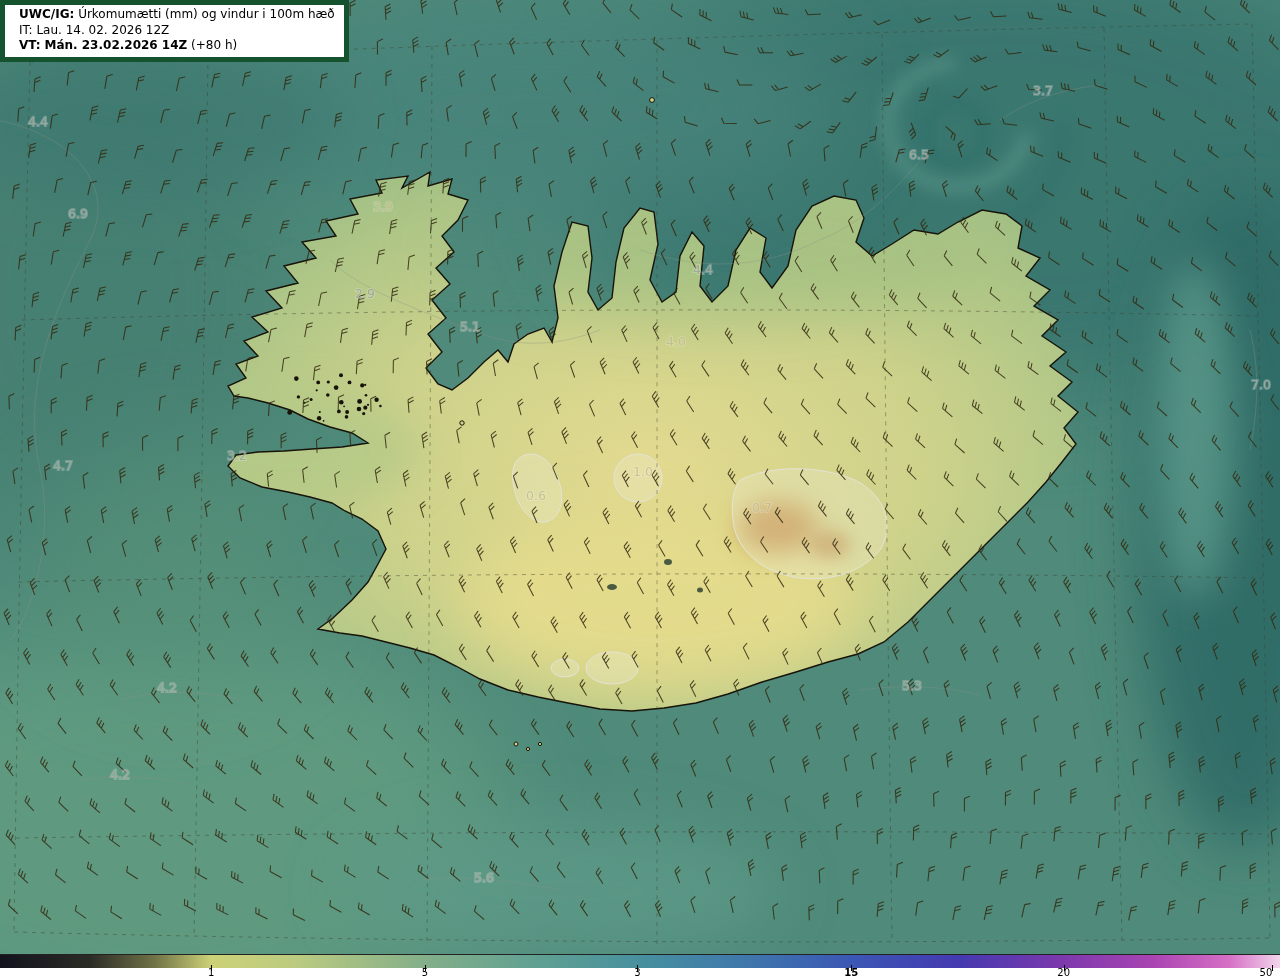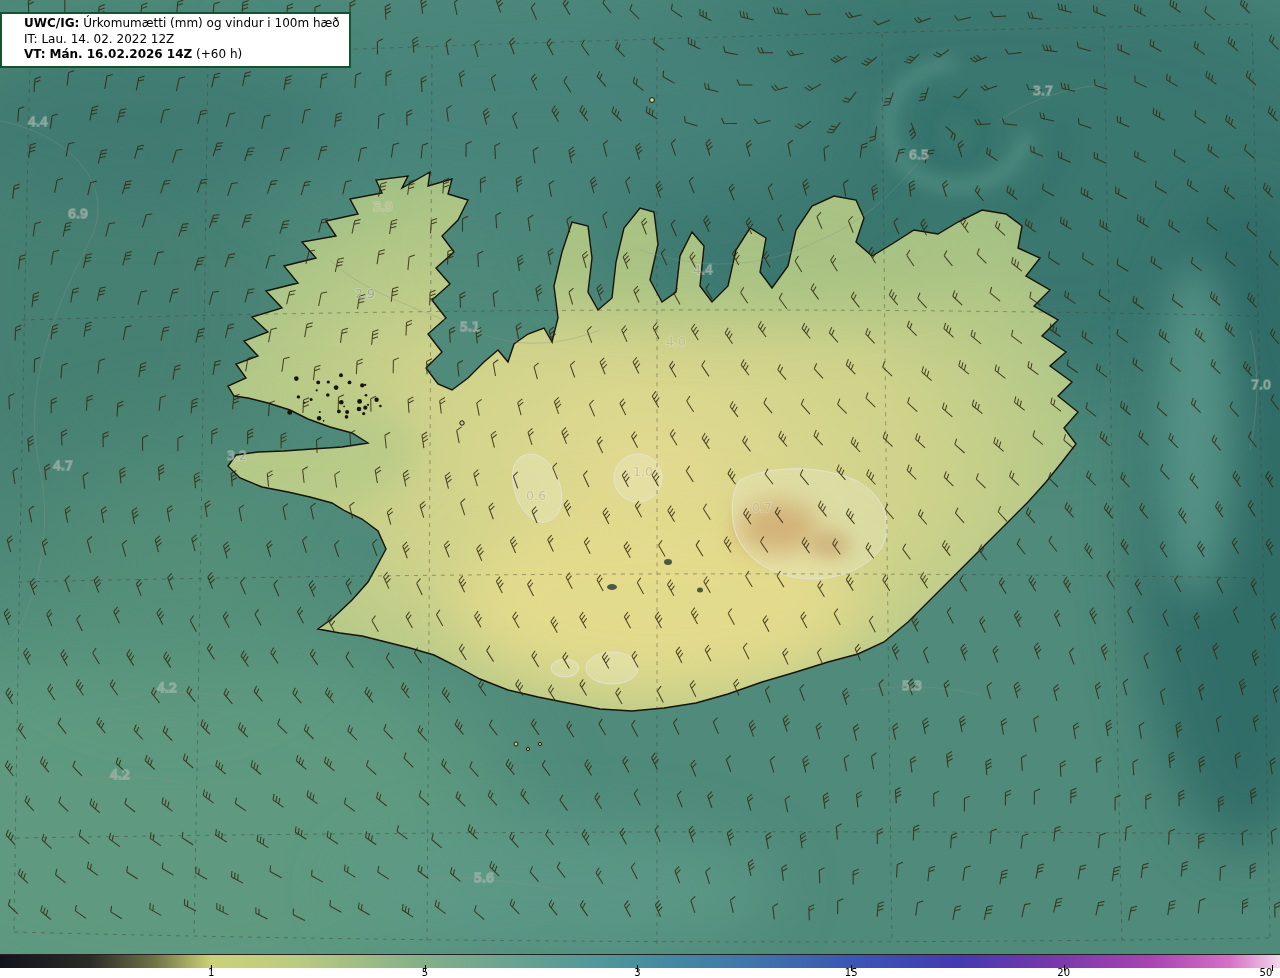--- a/index.html
+++ b/index.html
@@ -1,21 +1,21 @@
 <!DOCTYPE html>
 <html><head>
 <meta charset="utf-8">
 <style>
   html,body{margin:0;padding:0;}
   body{width:1280px;height:978px;overflow:hidden;background:#4f8a7a;
        font-family:"DejaVu Sans","Liberation Sans",sans-serif;}
   .stage{position:relative;width:1280px;height:978px;}
   #map{position:absolute;top:0;left:0;display:block;}
-  .titlebox{position:absolute;top:12px;left:0;background:#ffffff;border:2px solid #14532d;
-            padding:2px 9px 3px 22px;font-size:12px;line-height:1.3;color:#000;white-space:nowrap;}
+  .titlebox{position:absolute;top:0;left:0;background:#ffffff;border:5px solid #14532d;
+            padding:2px 9px 3px 14px;font-size:12px;line-height:1.3;color:#000;white-space:nowrap;}
   .titlebox .b{font-weight:bold;}
   .colorbar{position:absolute;left:0;bottom:0;width:1280px;height:24px;background:#ffffff;}
   .cb-grad{position:relative;width:100%;height:13px;border-top:1px solid #222;}
   .cb-tick{position:absolute;bottom:-3px;width:1px;height:6px;background:#000;}
   .cb-labels{position:relative;width:100%;height:11px;}
   .cb-label{position:absolute;top:-1px;transform:translateX(-50%);font-size:10px;color:#000;}
   .cb-label.edge{transform:translateX(-100%);}
   .clabel{font-size:12.5px;fill:#9fa89d;paint-order:stroke;stroke:rgba(255,255,255,0.22);
           stroke-width:2px;text-anchor:middle;}
   .clabel.faint{fill:#c2bd92;opacity:0.85;}
@@ -2981,41 +2981,41 @@
       </g>
   </svg>
 
   <div class="titlebox">
     <div>
       <span class="b">UWC/IG:</span>
       <span>Úrkomumætti (mm) og vindur i 100m hæð</span>
     </div>
     <div>
       <span>IT:</span>
-      <span>Lau. 14. 02. 2022 12Z</span>
+      <span>Lau. 14. 02. 2026 12Z</span>
     </div>
     <div>
       <span class="b">VT:</span>
-      <span class="b">Mán. 16.02.2026 14Z</span>
-      <span>(+60 h)</span>
+      <span class="b">Mán. 23.02.2026 14Z</span>
+      <span>(+80 h)</span>
     </div>
   </div>
 
   <div class="colorbar">
     <div class="cb-grad" style="background: linear-gradient(to right, rgb(19, 19, 30) 0%, rgb(43, 43, 38) 7%, rgb(111, 113, 70) 12%, rgb(204, 209, 119) 16.5%, rgb(188, 203, 128) 23%, rgb(132, 175, 137) 33%, rgb(96, 160, 146) 42%, rgb(71, 144, 158) 50%, rgb(63, 120, 171) 58%, rgb(59, 87, 180) 66.5%, rgb(69, 57, 176) 75%, rgb(124, 57, 172) 83%, rgb(169, 68, 178) 90%, rgb(214, 111, 197) 96%, rgb(241, 213, 236) 100%);">
         <div class="cb-tick" style="left: 16.5%;"></div>
         <div class="cb-tick" style="left: 33.2%;"></div>
         <div class="cb-tick" style="left: 49.8%;"></div>
         <div class="cb-tick" style="left: 66.5%;"></div>
         <div class="cb-tick" style="left: 83.1%;"></div>
         <div class="cb-tick" style="left: 99.4%;"></div>
       </div>
     <div class="cb-labels">
         <span class="cb-label" style="left: 16.5%;">1</span>
         <span class="cb-label" style="left: 33.2%;">5</span>
         <span class="cb-label" style="left: 49.8%;">3</span>
-        <span class="cb-label" style="left: 66.5%;">15</span>
+        <span class="cb-label" style="left: 66.5%; font-weight: bold;">15</span>
         <span class="cb-label" style="left: 83.1%;">20</span>
         <span class="cb-label edge" style="left: 99.4%;">50</span>
       </div>
   </div>
 
 </div>
 
 </body></html>

